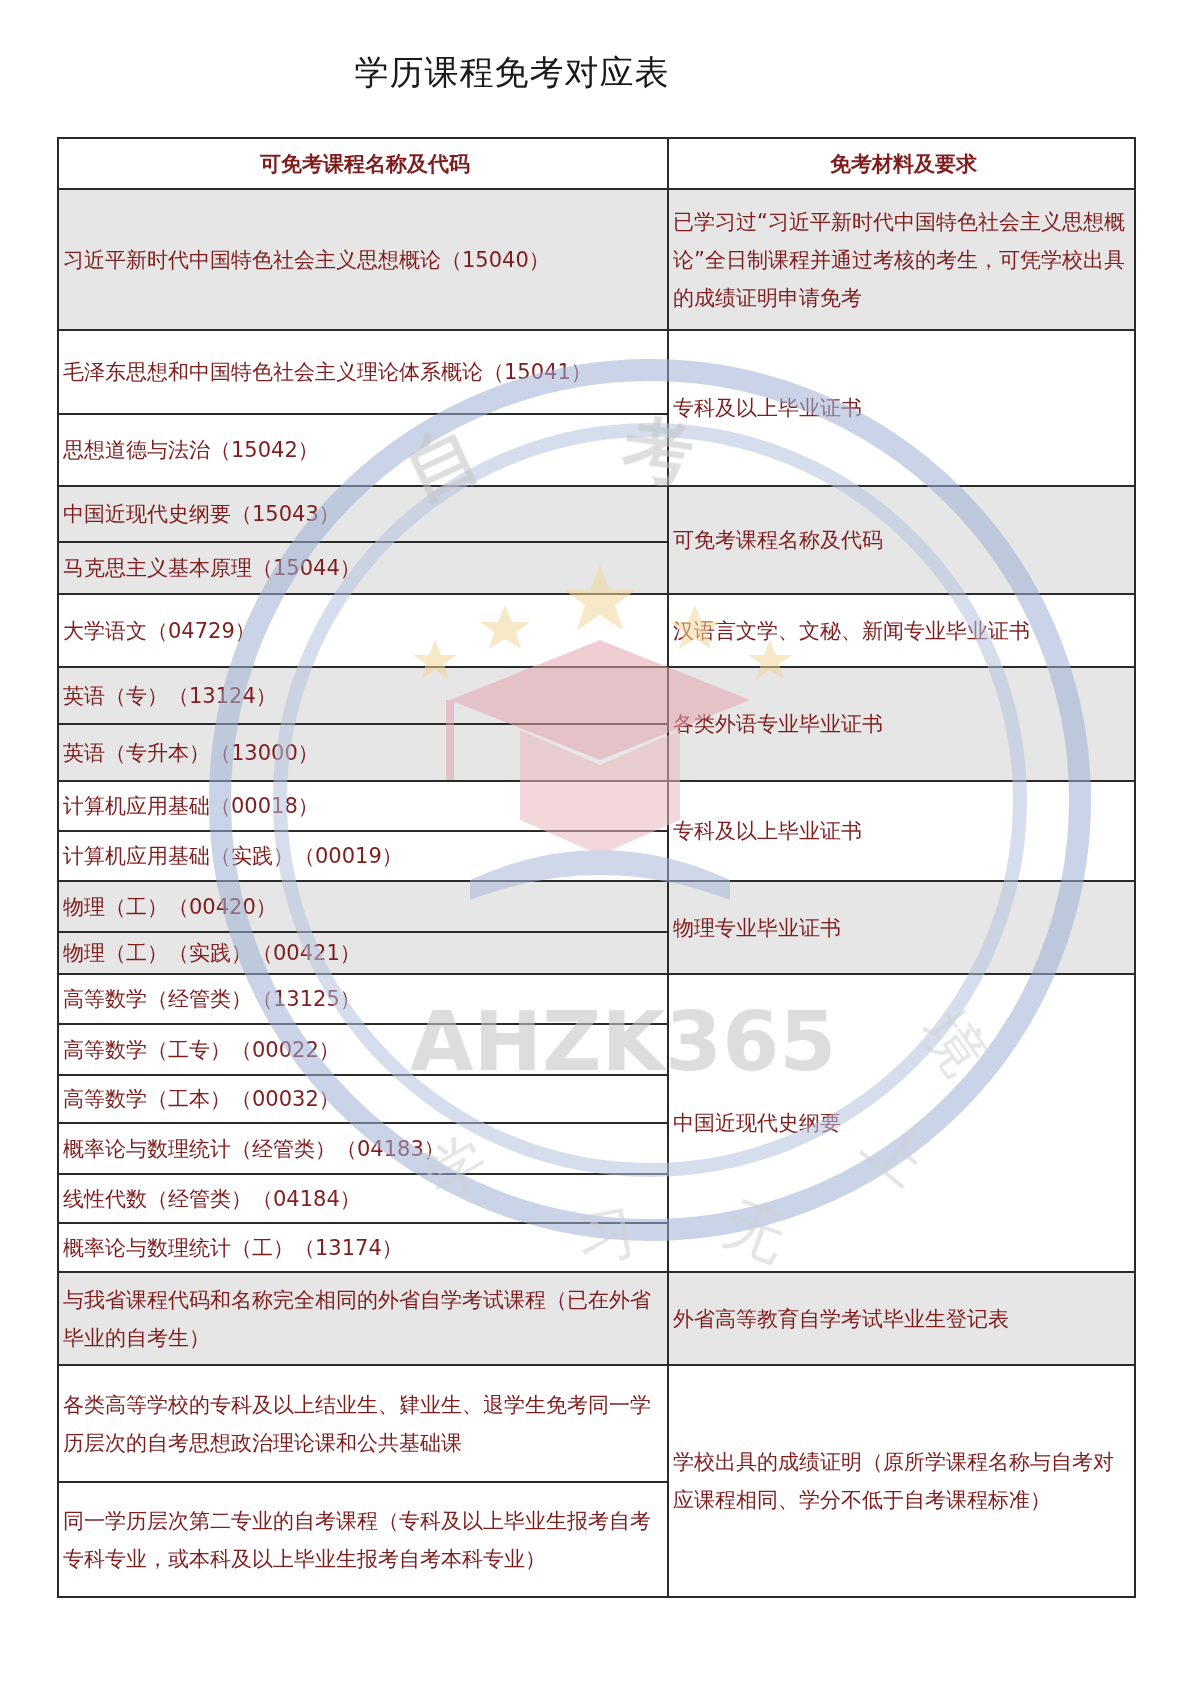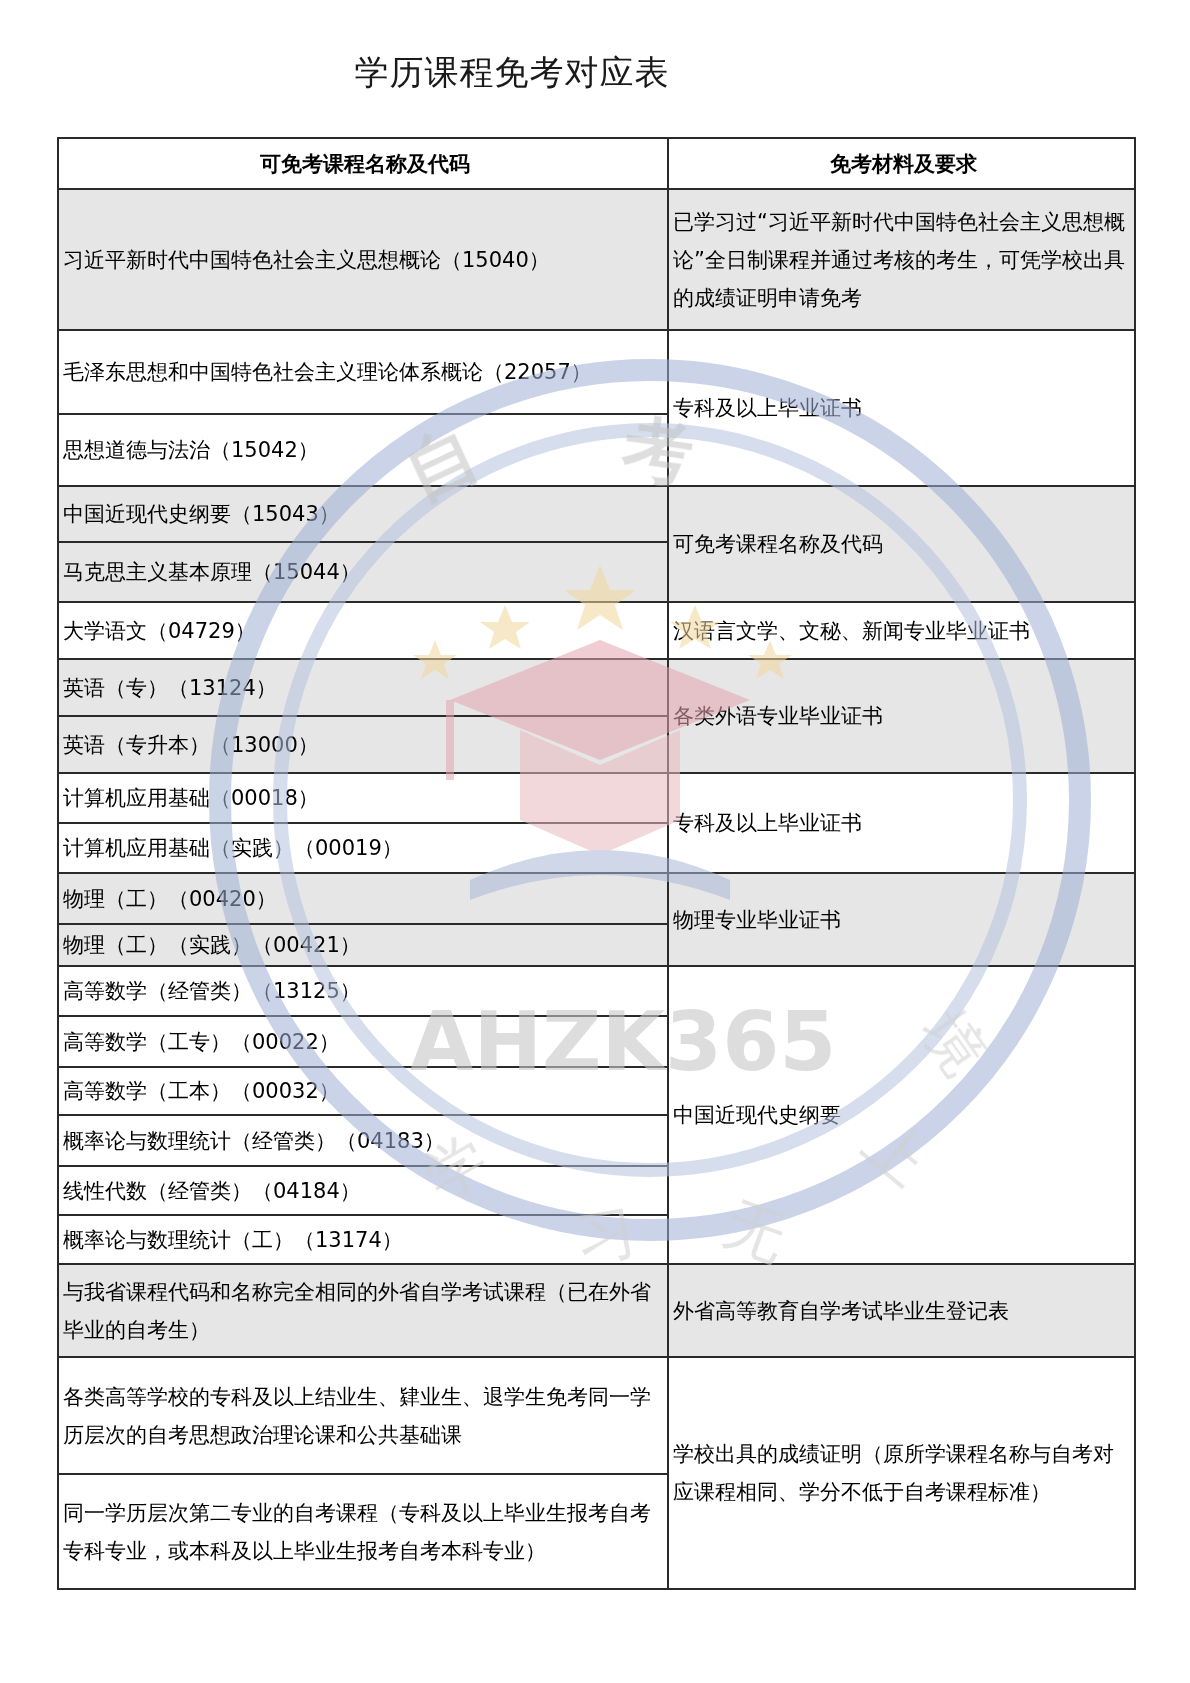--- a/index.html
+++ b/index.html
@@ -11,21 +11,21 @@
     position: absolute; left: 0; width: 1024px; top: 50px; text-align: center;
     font-size: 34px; font-weight: normal; color: #1a1a1a; letter-spacing: 1px;
   }
   .watermark { position: absolute; left: 0; top: 0; width: 1190px; height: 1683px; pointer-events: none; z-index: 2; }
   table.main {
     position: absolute; left: 57px; top: 137px; width: 1077px;
     border-collapse: collapse; table-layout: fixed; z-index: 1;
   }
   table.main td, table.main th {
     border: 2px solid #2a2a2a; padding: 0 0 0 4px; vertical-align: middle;
-    font-size: 21px; line-height: 38px; color: #000000; text-align: left; word-break: break-all;
+    font-size: 21px; line-height: 38px; color: #7f1d1d; text-align: left; word-break: break-all;
   }
   table.main th { font-weight: bold; text-align: center; font-size: 21px; background: #ffffff; }
   .gray { background: #e6e6e6; }
   .white { background: #ffffff; }
   col.c1 { width: 610px; }
   col.c2 { width: 467px; }
 </style>
 </head>
 <body>
 
@@ -43,36 +43,36 @@
     </tr>
   </thead>
   <tbody>
 
     <tr class="gray" style="height:141px">
       <td>习近平新时代中国特色社会主义思想概论（15040）</td>
       <td>已学习过“习近平新时代中国特色社会主义思想概论”全日制课程并通过考核的考生，可凭学校出具的成绩证明申请免考</td>
     </tr>
 
     <tr class="white" style="height:84px">
-      <td>毛泽东思想和中国特色社会主义理论体系概论（22057）</td>
+      <td>毛泽东思想和中国特色社会主义理论体系概论（15041）</td>
       <td rowspan="2">专科及以上毕业证书</td>
     </tr>
     <tr class="white" style="height:72px">
       <td>思想道德与法治（15042）</td>
     </tr>
 
     <tr class="gray" style="height:56px">
       <td>中国近现代史纲要（15043）</td>
       <td rowspan="2">可免考课程名称及代码</td>
     </tr>
-    <tr class="gray" style="height:60px">
+    <tr class="gray" style="height:52px">
       <td>马克思主义基本原理（15044）</td>
     </tr>
 
-    <tr class="white" style="height:57px">
+    <tr class="white" style="height:73px">
       <td>大学语文（04729）</td>
       <td>汉语言文学、文秘、新闻专业毕业证书</td>
     </tr>
 
     <tr class="gray" style="height:57px">
       <td>英语（专）（13124）</td>
       <td rowspan="2">各类外语专业毕业证书</td>
     </tr>
     <tr class="gray" style="height:57px">
       <td>英语（专升本）（13000）</td>

